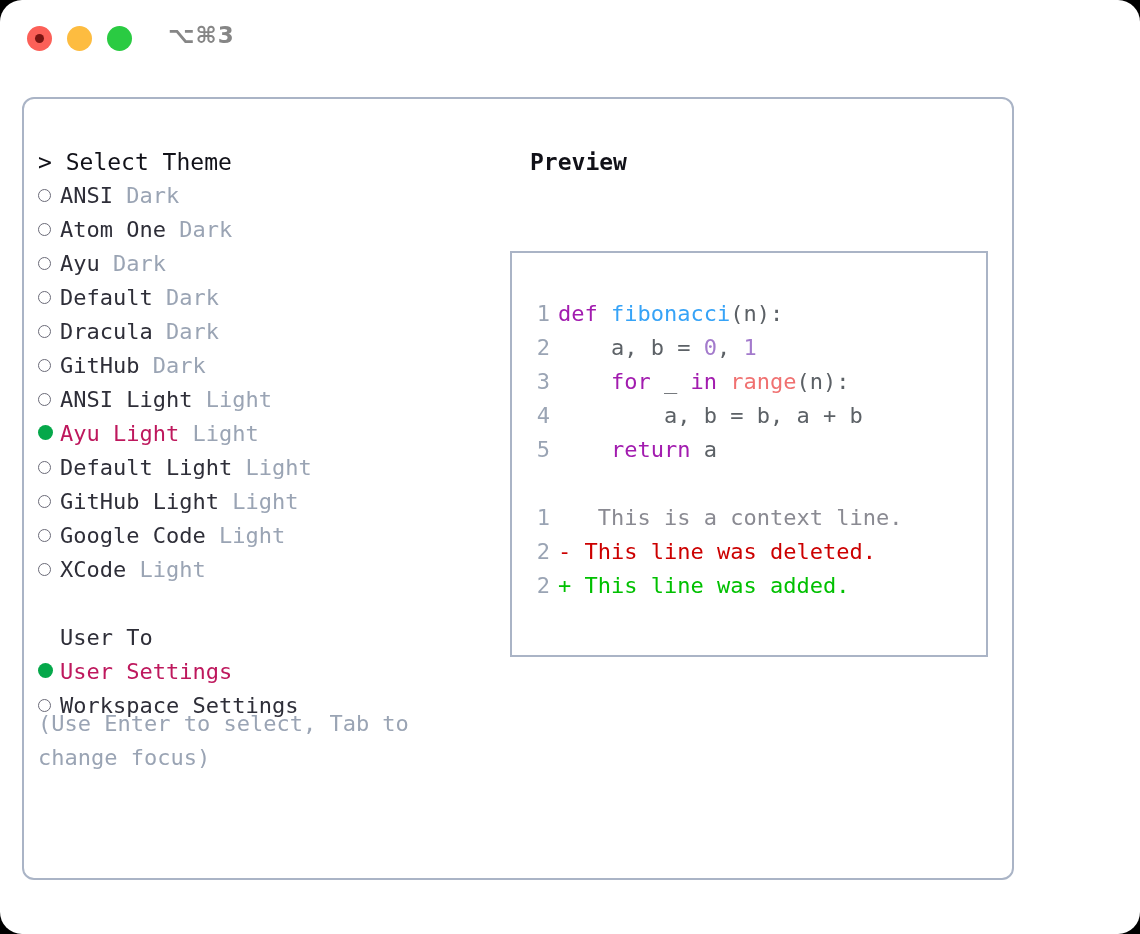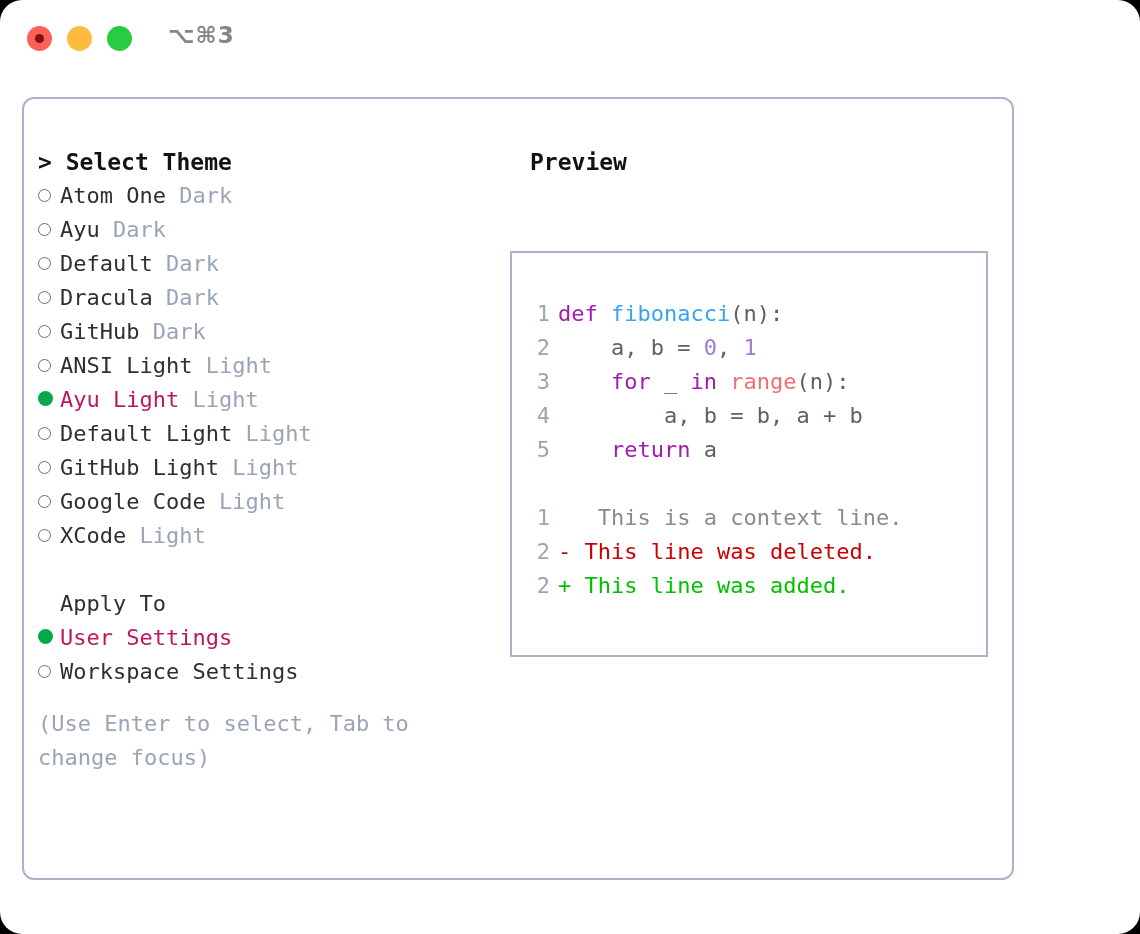--- a/index.html
+++ b/index.html
@@ -77,21 +77,21 @@
     width: 440px;
   }
   .row {
     height: 34px;
     line-height: 34px;
     font-size: 22px;
     white-space: nowrap;
     color: #2e2e38;
   }
   .header-row {
-    font-weight: bold;
+    font-weight: normal;
     font-size: 23px;
     color: #111118;
   }
   .marker {
     display: inline-block;
     width: 22px;
     text-align: left;
   }
   .bullet-empty {
     display: inline-block;
@@ -180,35 +180,36 @@
     <div class="dot yellow"></div>
     <div class="dot green"></div>
     <div id="shortcut">⌥⌘3</div>
   </div>
 
   <div id="panel">
 
     <div id="left-col">
       <div class="row header-row">&gt; Select Theme</div>
       <div id="theme-list">
+          <div class="row"><span class="marker"><span class="bullet-empty"></span></span><span class="name">ANSI</span> <span class="kind">Dark</span></div>
           <div class="row"><span class="marker"><span class="bullet-empty"></span></span><span class="name">Atom One</span> <span class="kind">Dark</span></div>
           <div class="row"><span class="marker"><span class="bullet-empty"></span></span><span class="name">Ayu</span> <span class="kind">Dark</span></div>
           <div class="row"><span class="marker"><span class="bullet-empty"></span></span><span class="name">Default</span> <span class="kind">Dark</span></div>
           <div class="row"><span class="marker"><span class="bullet-empty"></span></span><span class="name">Dracula</span> <span class="kind">Dark</span></div>
           <div class="row"><span class="marker"><span class="bullet-empty"></span></span><span class="name">GitHub</span> <span class="kind">Dark</span></div>
           <div class="row"><span class="marker"><span class="bullet-empty"></span></span><span class="name">ANSI Light</span> <span class="kind">Light</span></div>
           <div class="row selected"><span class="marker"><span class="bullet-filled"></span></span><span class="name">Ayu Light</span> <span class="kind">Light</span></div>
           <div class="row"><span class="marker"><span class="bullet-empty"></span></span><span class="name">Default Light</span> <span class="kind">Light</span></div>
           <div class="row"><span class="marker"><span class="bullet-empty"></span></span><span class="name">GitHub Light</span> <span class="kind">Light</span></div>
           <div class="row"><span class="marker"><span class="bullet-empty"></span></span><span class="name">Google Code</span> <span class="kind">Light</span></div>
           <div class="row"><span class="marker"><span class="bullet-empty"></span></span><span class="name">XCode</span> <span class="kind">Light</span></div>
         </div>
       <div class="spacer"></div>
       <div class="row">
-        <span class="marker"></span><span class="name">Apply To</span>
+        <span class="marker"></span><span class="name">User To</span>
       </div>
       <div id="apply-to-list">
           <div class="row selected"><span class="marker"><span class="bullet-filled"></span></span><span class="name">User Settings</span></div>
           <div class="row"><span class="marker"><span class="bullet-empty"></span></span><span class="name">Workspace Settings</span></div>
         </div>
     </div>
 
     <div id="hint">(Use Enter to select, Tab to change focus)</div>
 
     <div id="right-col">

